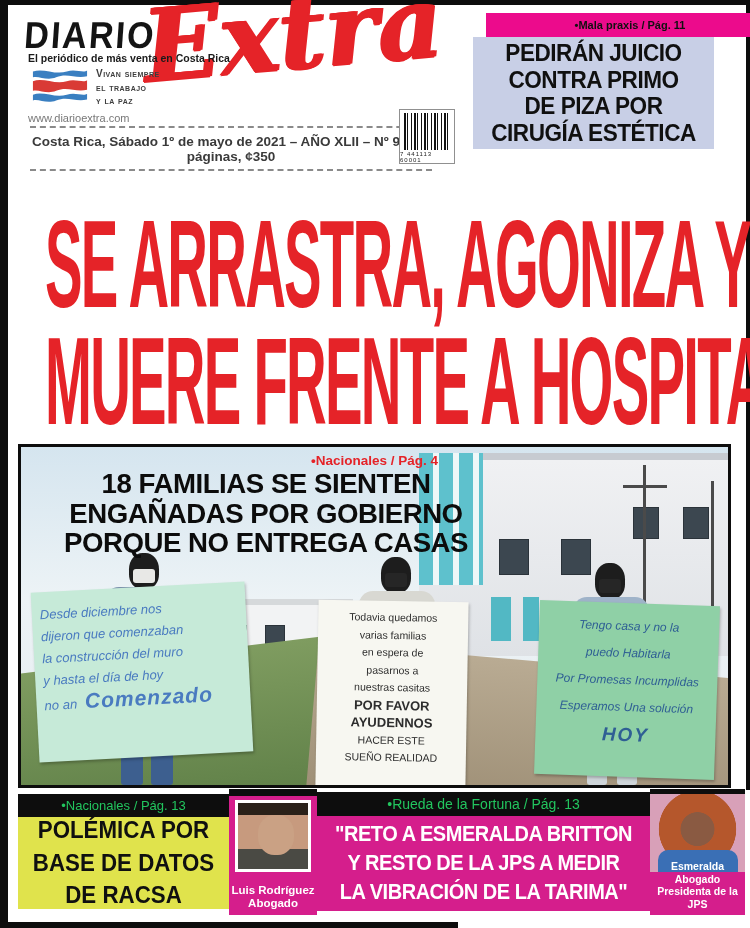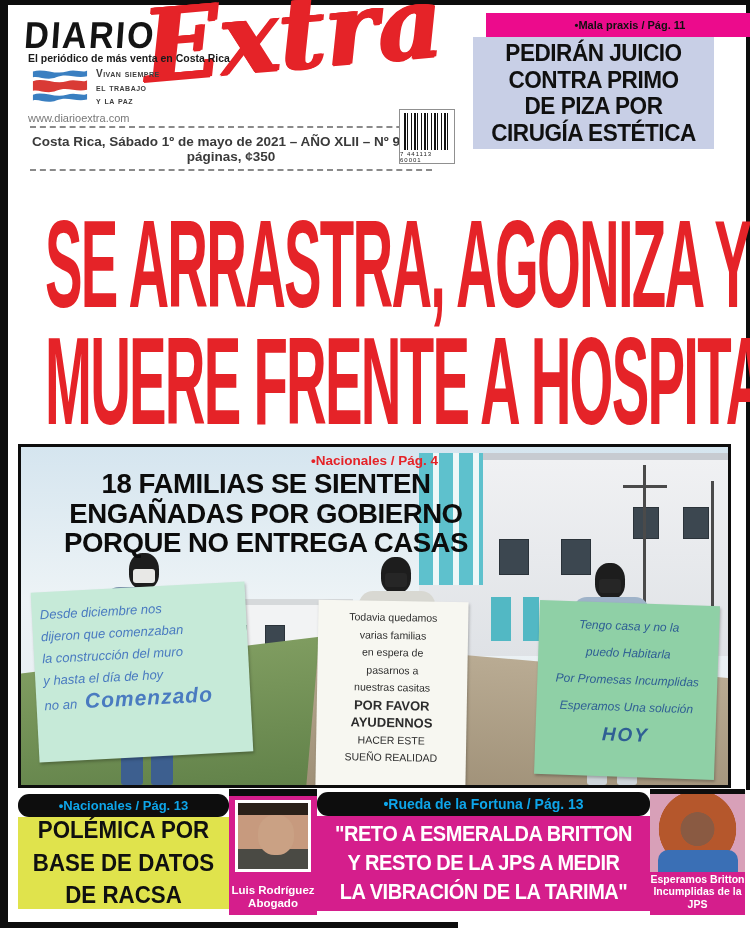--- a/index.html
+++ b/index.html
@@ -81,21 +81,21 @@
   .s2 .loud{font-weight:bold;font-size:13px;}
   .s3{left:516px;top:156px;width:180px;height:174px;background:#8fd0a6;transform:rotate(2deg);
       color:#2f5f94;font-style:italic;font-size:12px;line-height:27px;padding:10px 8px 0;box-sizing:border-box;text-align:center;}
   .s3 .big{font-size:19px;font-weight:bold;letter-spacing:2px;}
   .ph-kicker{left:0;top:6px;width:100%;text-align:center;color:var(--red);font-weight:bold;font-size:13.5px;}
   .ph-headline{left:8px;top:22px;width:474px;}
   .ph-line{text-align:center;font-weight:bold;font-size:28.5px;line-height:29.5px;color:#0c0c0c;
            transform:scaleX(.97);letter-spacing:-.5px;white-space:nowrap;}
 
   
-  .bar-black{background:var(--ink);color:#0ea5e9;font-weight:bold;text-align:center;border-radius:11px;}
+  .bar-black{background:var(--ink);color:#22c55e;font-weight:normal;text-align:center;}
   .bl-kicker{left:18px;top:794px;width:211px;height:23px;font-size:13px;line-height:23px;}
   .bl-box{left:18px;top:817px;width:211px;height:92px;background:var(--yellow);
           display:flex;flex-direction:column;justify-content:space-between;}
   .bl-line{text-align:center;font-weight:bold;font-size:23px;line-height:27px;color:#101010;transform:scaleX(.97);}
   .luis{left:229px;top:789px;width:88px;height:126px;background:var(--magenta2);border-top:7px solid var(--ink);box-sizing:border-box;}
   .luis-photo{position:absolute;left:6px;top:4px;width:70px;height:66px;border:3px solid #fff;
               background:linear-gradient(#2a2119 0 18%, #c79a7e 18% 70%, #4a4a44 70%);}
   .luis-face{position:absolute;left:20px;top:12px;width:36px;height:40px;border-radius:45%;background:#caa184;}
   .cap{position:absolute;left:0;width:100%;text-align:center;color:#fff;font-weight:bold;}
   .luis .cap{bottom:5px;font-size:11.5px;line-height:13px;}
@@ -245,18 +245,18 @@
     <div class="rc-line">"RETO A ESMERALDA BRITTON</div>
     <div class="rc-line">Y RESTO DE LA JPS A MEDIR</div>
     <div class="rc-line">LA VIBRACIÓN DE LA TARIMA"</div>
   </div>
 
   <div class="abs esm">
     <div class="esm-photo">
       <div class="esm-shoulders"></div>
     </div>
     <div class="cap">
-      <div>Esperamos Britton</div>
-      <div>Incumplidas de la JPS</div>
+      <div>Esmeralda Abogado</div>
+      <div>Presidenta de la JPS</div>
     </div>
   </div>
 
 </div>
 
 </body></html>

